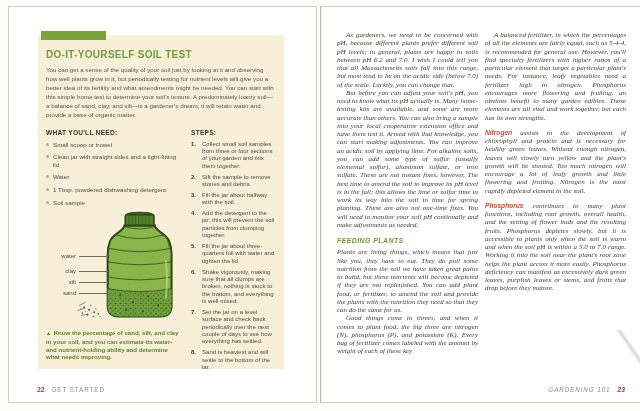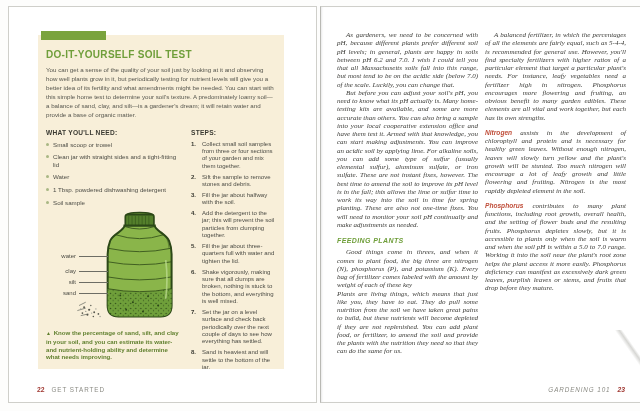--- a/index.html
+++ b/index.html
@@ -220,22 +220,22 @@
       <span class="sec">GET STARTED</span>
     </div>
   </section>
 
   <section class="page page-right">
     <div class="rp-cols">
       <div class="rp-col">
           <p class="para indent">As gardeners, we need to be concerned with pH, because different plants prefer different soil pH levels; in general, plants are happy in soils between pH 6.2 and 7.0. I wish I could tell you that all Massachusetts soils fall into this range, but most tend to be on the acidic side (below 7.0) of the scale. Luckily, you can change that.</p>
           <p class="para indent">But before you can adjust your soil's pH, you need to know what its pH actually is. Many home-testing kits are available, and some are more accurate than others. You can also bring a sample into your local cooperative extension office and have them test it. Armed with that knowledge, you can start making adjustments. You can improve an acidic soil by applying lime. For alkaline soils, you can add some type of sulfur (usually elemental sulfur), aluminum sulfate, or iron sulfate. These are not instant fixes, however. The best time to amend the soil to improve its pH level is in the fall; this allows the lime or sulfur time to work its way into the soil in time for spring planting. These are also not one-time fixes. You will need to monitor your soil pH continually and make adjustments as needed.</p>
           <h3 class="feeding">FEEDING PLANTS</h3>
+          <p class="para">Plants are living things, which means that just like you, they have to eat. They do pull some nutrition from the soil we have taken great pains to build, but these nutrients will become depleted if they are not replenished. You can add plant food, or fertilizer, to amend the soil and provide the plants with the nutrition they need so that they can do the same for us.</p>
           <p class="para indent">Good things come in threes, and when it comes to plant food, the big three are nitrogen (N), phosphorus (P), and potassium (K). Every bag of fertilizer comes labeled with the amount by weight of each of these key</p>
-          <p class="para">Plants are living things, which means that just like you, they have to eat. They do pull some nutrition from the soil we have taken great pains to build, but these nutrients will become depleted if they are not replenished. You can add plant food, or fertilizer, to amend the soil and provide the plants with the nutrition they need so that they can do the same for us.</p>
         </div>
       <div class="rp-col">
           <p class="para indent">A balanced fertilizer, in which the percentages of all the elements are fairly equal, such as 5-4-4, is recommended for general use. However, you'll find specialty fertilizers with higher ratios of a particular element that target a particular plant's needs. For instance, leafy vegetables need a fertilizer high in nitrogen. Phosphorus encourages more flowering and fruiting, an obvious benefit to many garden edibles. These elements are all vital and work together, but each has its own strengths.</p>
           <p class="para lead-para"><span class="lead">Nitrogen</span> assists in the development of chlorophyll and protein and is necessary for healthy green leaves. Without enough nitrogen, leaves will slowly turn yellow and the plant's growth will be stunted. Too much nitrogen will encourage a lot of leafy growth and little flowering and fruiting. Nitrogen is the most rapidly depleted element in the soil.</p>
           <p class="para lead-para"><span class="lead">Phosphorus</span> contributes to many plant functions, including root growth, overall health, and the setting of flower buds and the resulting fruits. Phosphorus depletes slowly, but it is accessible to plants only when the soil is warm and when the soil pH is within a 5.0 to 7.0 range. Working it into the soil near the plant's root zone helps the plant access it more easily. Phosphorus deficiency can manifest as excessively dark green leaves, purplish leaves or stems, and fruits that drop before they mature.</p>
         </div>
     </div>
     <div class="footer footer-right">
       <span class="sec">GARDENING 101</span>
       <span class="pnum">23</span>

